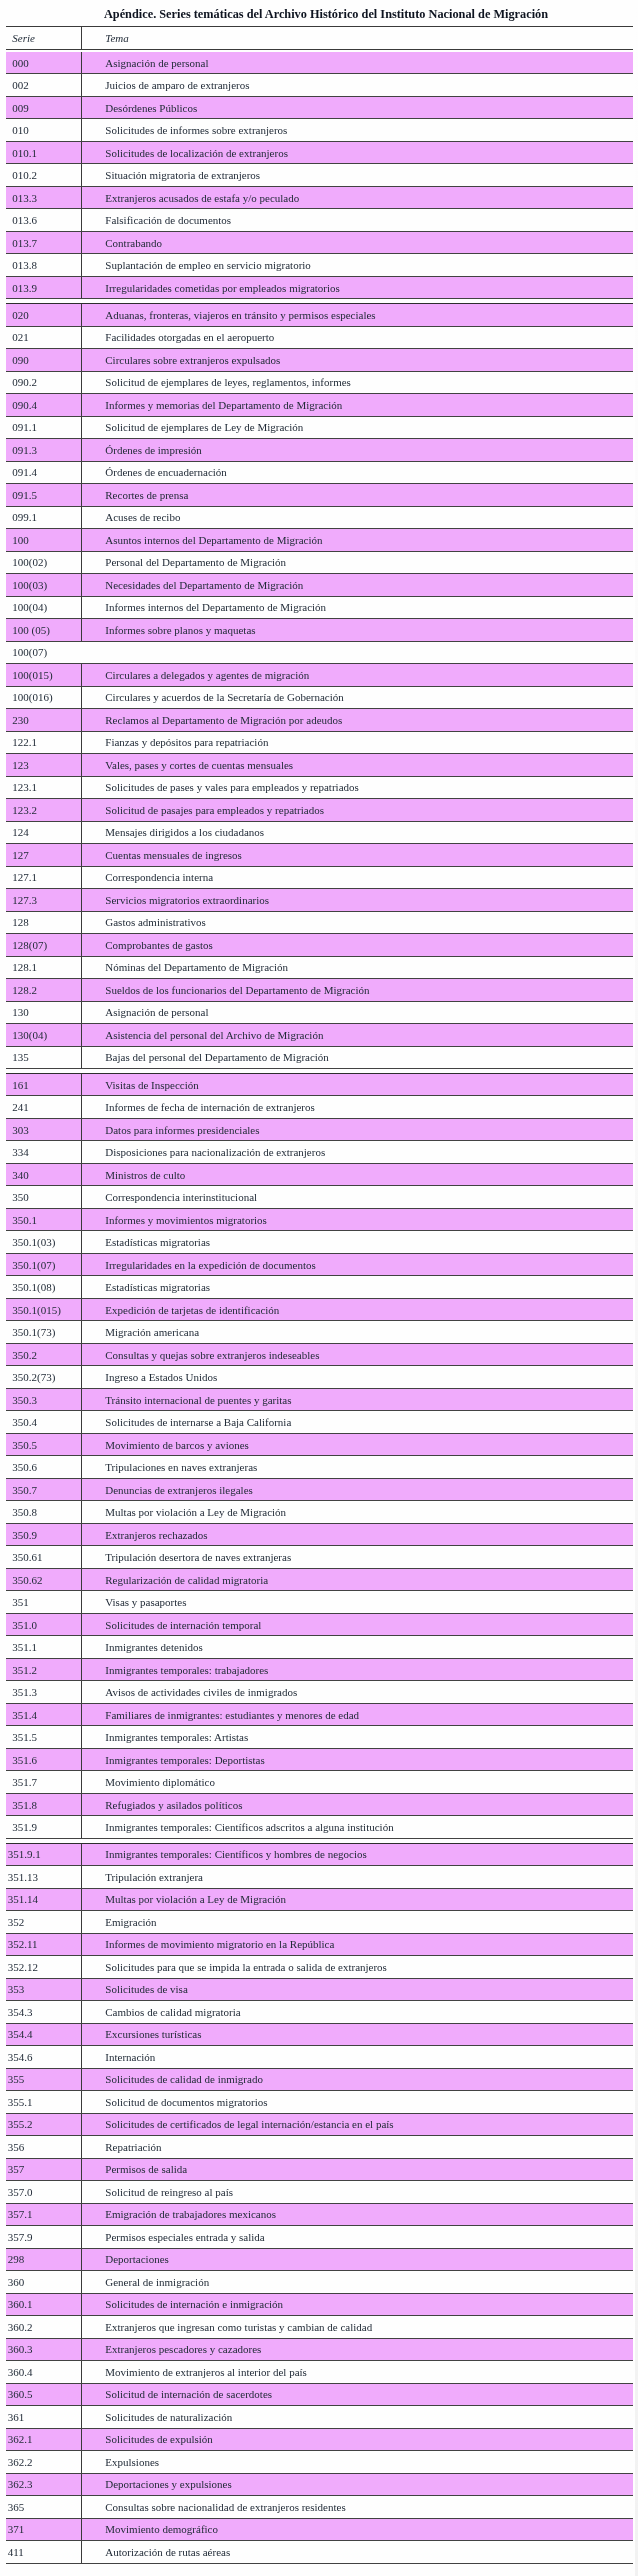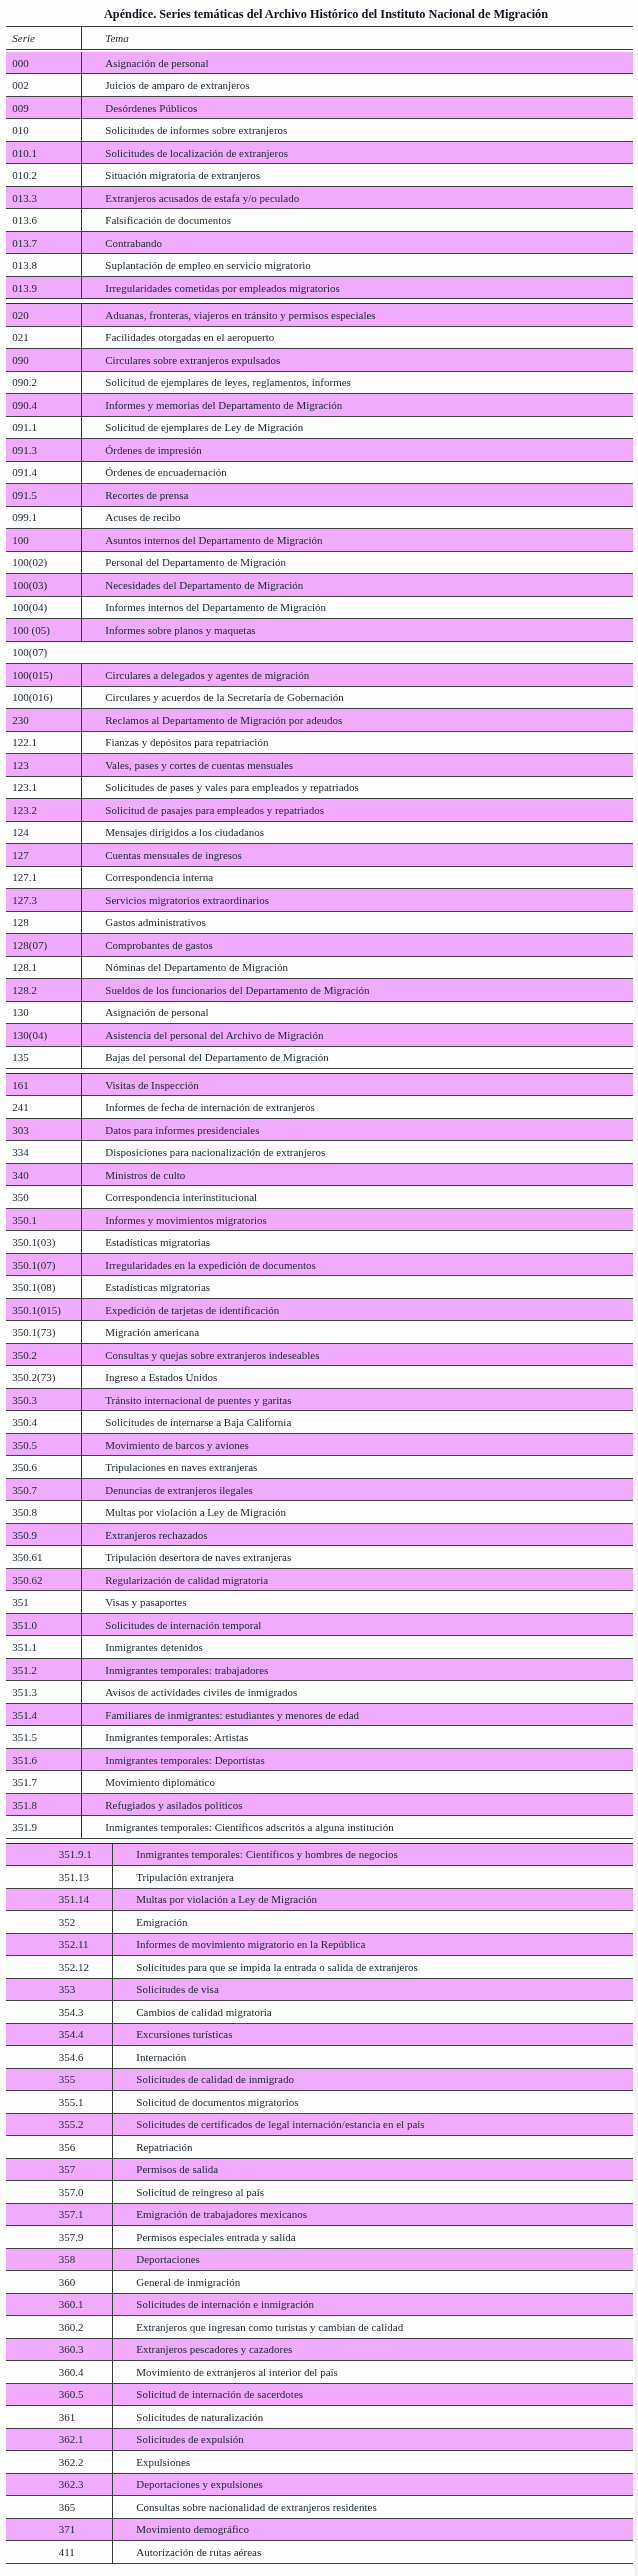--- a/index.html
+++ b/index.html
@@ -66,21 +66,21 @@
   .row {
     display: flex;
     align-items: stretch;
     height: 22.5px;
     box-sizing: border-box;
     border-bottom: 1px solid #424242;
     font-size: 11px;
     background: #fefefe;
   }
   .row.shaded { background: #f0abfc; }
-  .section.indented .serie-cell { padding-left: 22px; margin-left: 31px; }
+  .section.indented .serie-cell { padding-left: 2px; }
   .noise-edge {
     position: absolute;
     right: 0; top: 0; bottom: 0;
     width: 2.8px;
     background: linear-gradient(#fefefe, #f2f2f2);
   }
 </style>
 </head>
 <body>
 
@@ -481,21 +481,21 @@
           </div>
           <div class="row shaded">
             <div class="serie-cell">357.1</div>
             <div class="tema-cell">Emigración de trabajadores mexicanos</div>
           </div>
           <div class="row">
             <div class="serie-cell">357.9</div>
             <div class="tema-cell">Permisos especiales entrada y salida</div>
           </div>
           <div class="row shaded">
-            <div class="serie-cell">358</div>
+            <div class="serie-cell">298</div>
             <div class="tema-cell">Deportaciones</div>
           </div>
           <div class="row">
             <div class="serie-cell">360</div>
             <div class="tema-cell">General de inmigración</div>
           </div>
           <div class="row shaded">
             <div class="serie-cell">360.1</div>
             <div class="tema-cell">Solicitudes de internación e inmigración</div>
           </div>

